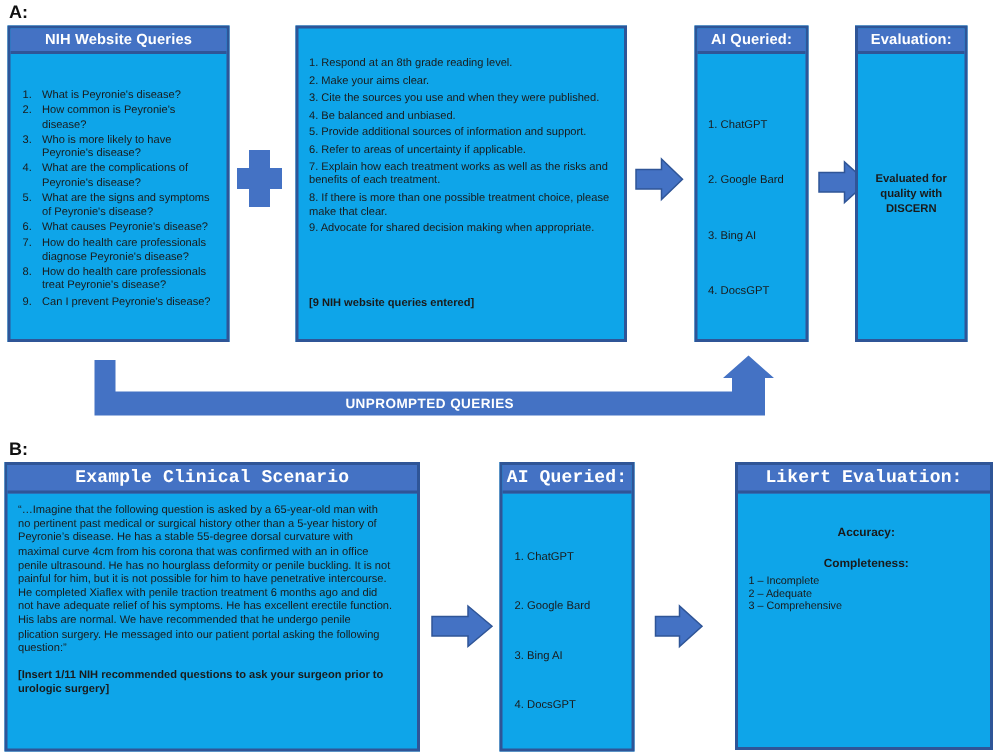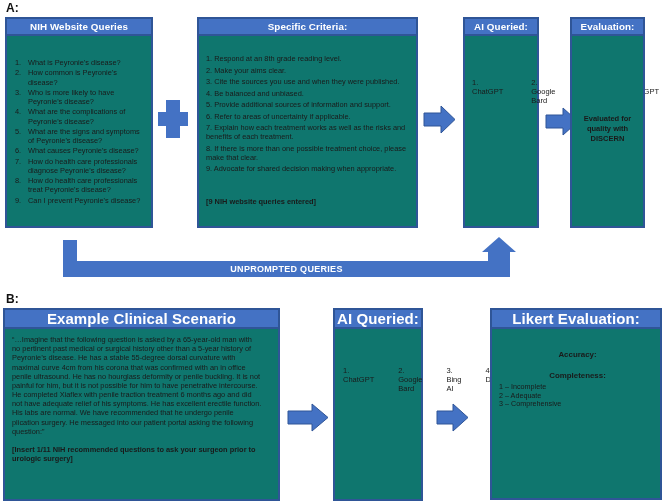--- a/index.html
+++ b/index.html
@@ -3,37 +3,37 @@
 <meta charset="utf-8">
 <style>
   html,body { margin:0; padding:0; background:#fff; }
   .canvas {
     position:relative; width:666px; height:503px; background:#ffffff;
     font-family:"Liberation Sans", sans-serif; color:#1a1a1a; overflow:hidden;
   }
   .shapes { position:absolute; left:0; top:0; width:666px; height:503px; pointer-events:none; }
   .sec-label { position:absolute; font-weight:bold; font-size:12px; color:#111; }
   .box {
-    position:absolute; box-sizing:border-box; background:#0f766e;
+    position:absolute; box-sizing:border-box; background:#0ea5e9;
     border:2px solid #2F5597; display:flex; flex-direction:column;
   }
   .hdr {
     background:#4472C4; color:#fff; font-weight:bold; text-align:center;
     border-bottom:2px solid #2F5597; flex:none; letter-spacing:.1px;
   }
   .hdr.a { height:15px; line-height:15px; font-size:9.8px; }
-  .hdr.b { height:17px; line-height:17px; font-size:15px; }
+  .hdr.b { height:17px; line-height:17px; font-size:12px;font-family:Liberation Mono, monospace; }
   .nih-list { padding:22px 4px 0 8px; font-size:7.4px; line-height:1.25; }
   .li { display:flex; margin-bottom:1px; }
   .num { width:13px; flex:none; }
   .txt { flex:1; }
   .crit-body { display:flex; flex-direction:column; flex:1; padding:18px 7px 20px 7px; font-size:7.4px; line-height:1.22; }
   .crit-item { margin-bottom:2.5px; }
   .crit-footer { font-weight:bold; margin-top:auto; }
-  .ai-list { display:flex; flex-direction:row; font-size:7.5px; }
+  .ai-list { display:flex; flex-direction:column; font-size:7.5px; }
   .ai-list.a { padding:42px 3px 0 7px; gap:28px; }
   .ai-list.b { padding:37px 3px 0 8px; gap:24px; }
   .eval-body { padding:78px 6px 0 6px; font-weight:bold; font-size:7.5px; text-align:center; line-height:1.35; }
   .scenario-body { padding:6px 16px 6px 7px; font-size:7.4px; line-height:1.24; }
   .insert { font-weight:bold; margin-top:9px; }
   .likert-body { padding:21px 4px 0 7px; font-size:7.2px; line-height:1.24; }
   .lik-h { font-weight:bold; font-size:7.9px; text-align:center; margin-bottom:2px; }
   .lik-h.second { margin-top:11px;text-align:center; }
   .lik-item { white-space:nowrap; }
   .unprompted {
@@ -103,21 +103,20 @@
         <span class="txt">How do health care professionals treat Peyronie's disease?</span>
       </div>
         <div class="li">
         <span class="num">9.</span>
         <span class="txt">Can I prevent Peyronie's disease?</span>
       </div>
       </div>
   </div>
 
   <div class="box" style="left:197px;top:17px;width:221px;height:211px;">
-    <div class="hdr a">Specific Criteria:</div>
     <div class="crit-body">
       <div>
           <div class="crit-item">1. Respond at an 8th grade reading level.</div>
           <div class="crit-item">2. Make your aims clear.</div>
           <div class="crit-item">3. Cite the sources you use and when they were published.</div>
           <div class="crit-item">4. Be balanced and unbiased.</div>
           <div class="crit-item">5. Provide additional sources of information and support.</div>
           <div class="crit-item">6. Refer to areas of uncertainty if applicable.</div>
           <div class="crit-item">7. Explain how each treatment works as well as the risks and benefits of each treatment.</div>
           <div class="crit-item">8. If there is more than one possible treatment choice, please make that clear.</div>

